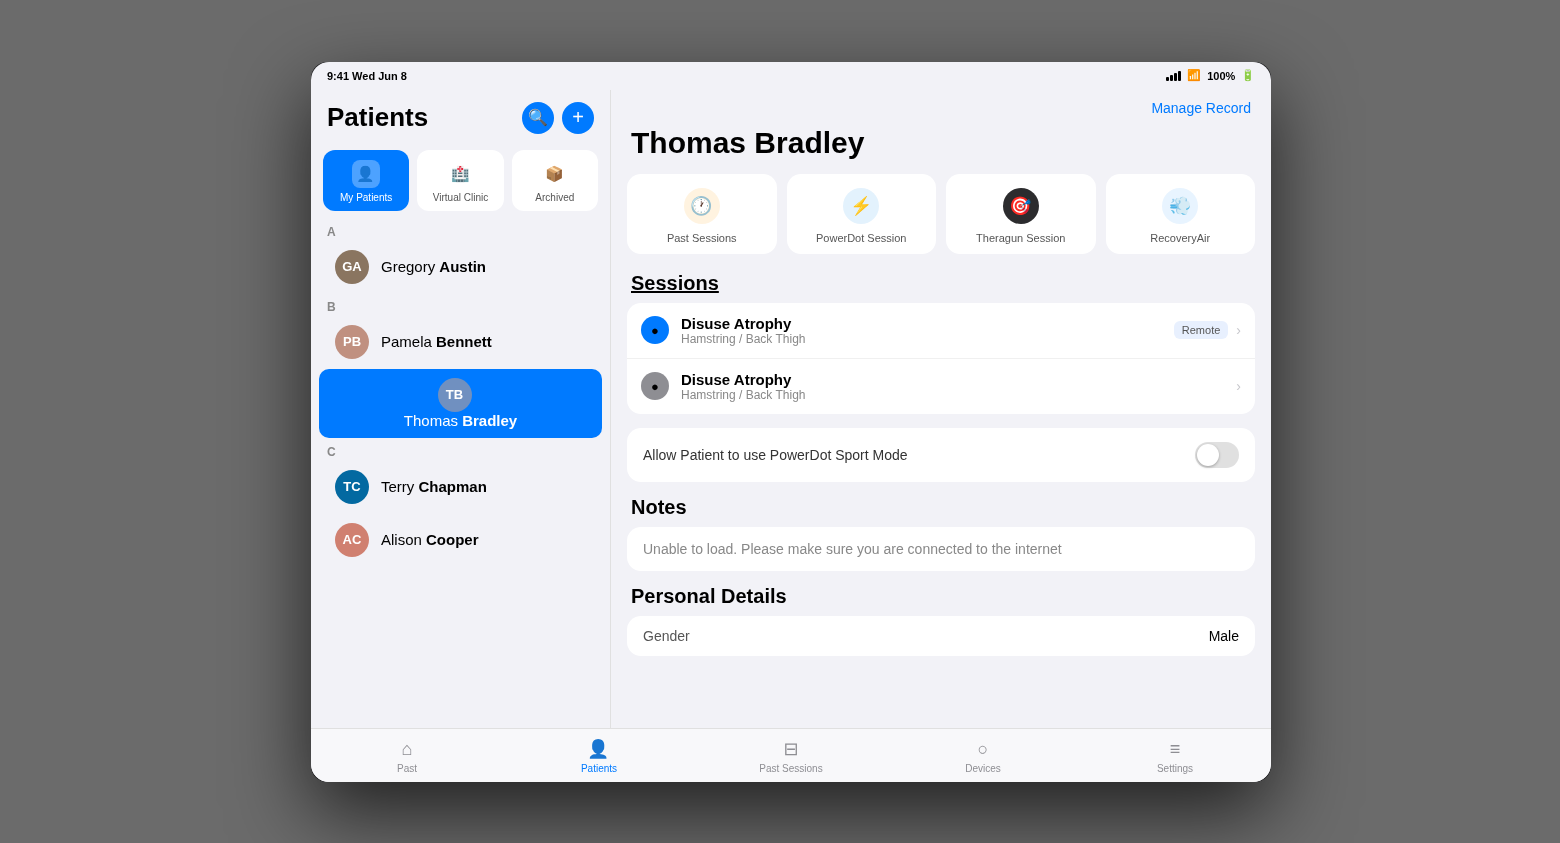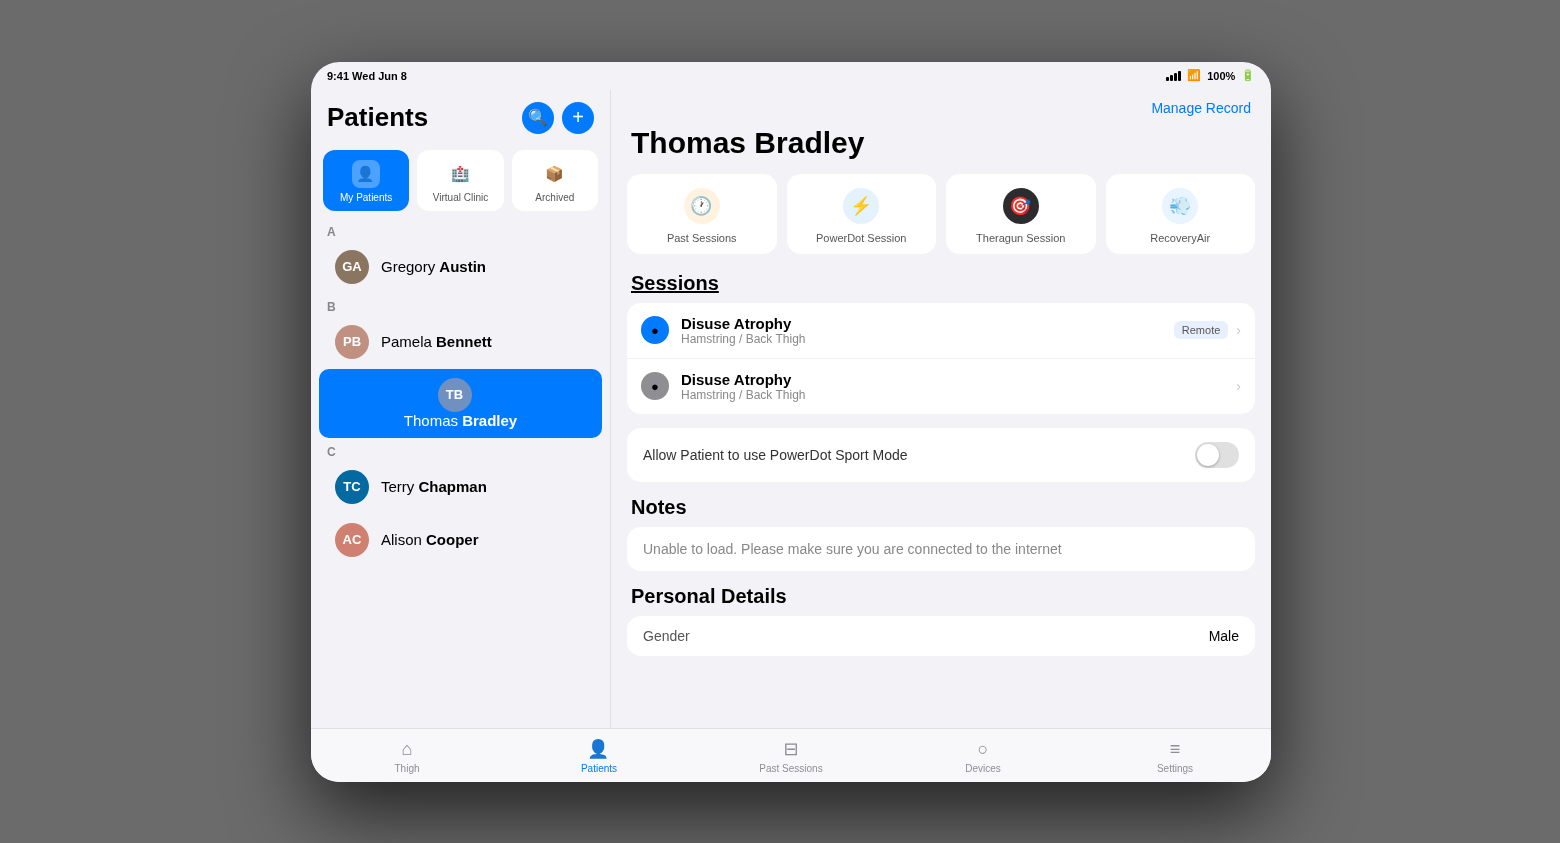--- a/index.html
+++ b/index.html
@@ -11,21 +11,21 @@
       width: 1560px;
       height: 843px;
       font-family: -apple-system, BlinkMacSystemFont, 'Helvetica Neue', Arial, sans-serif;
       overflow: hidden;
     }
 
     .device-frame {
       width: 960px;
       height: 720px;
       background: #1c1c1e;
-      border-radius: 28px;
+      border-radius: 16px;
       overflow: hidden;
       position: relative;
       box-shadow: 0 30px 80px rgba(0,0,0,0.7);
       margin-left: 22px;
     }
 
     .status-bar {
       background: #f2f2f7;
       height: 28px;
       display: flex;
@@ -517,21 +517,21 @@
               <span class="detail-val">Male</span>
             </div>
           </div>
         </div>
 
       </div>
 
       <div class="tab-bar">
         <div class="tab-item">
           <span class="tab-icon">⌂</span>
-          <span class="tab-label">Thigh</span>
+          <span class="tab-label">Past</span>
         </div>
         <div class="tab-item active">
           <span class="tab-icon">👤</span>
           <span class="tab-label">Patients</span>
         </div>
         <div class="tab-item">
           <span class="tab-icon">⊟</span>
           <span class="tab-label">Past Sessions</span>
         </div>
         <div class="tab-item">

